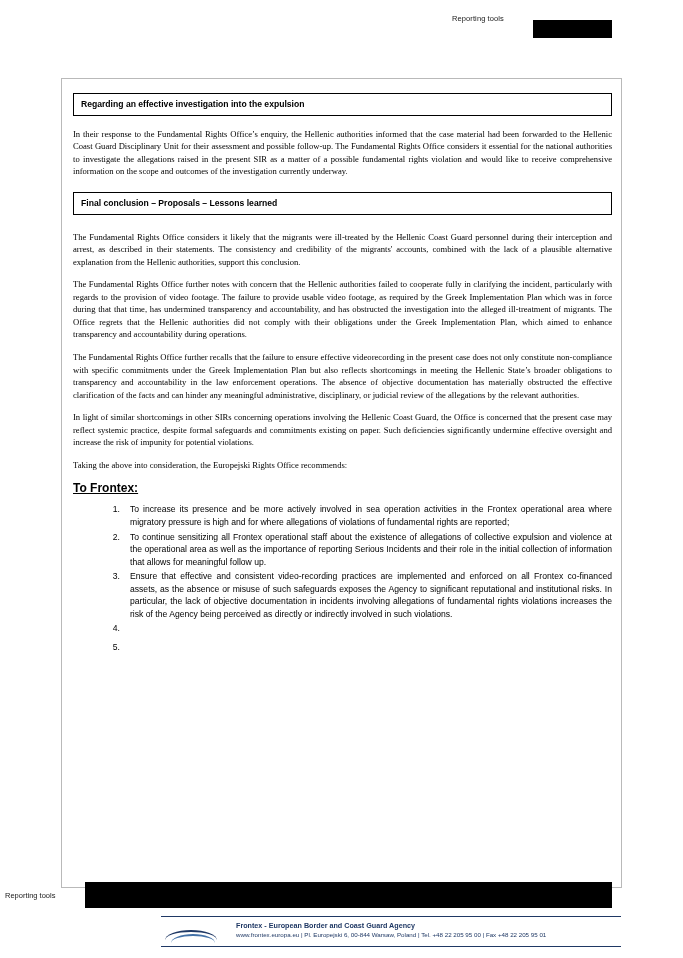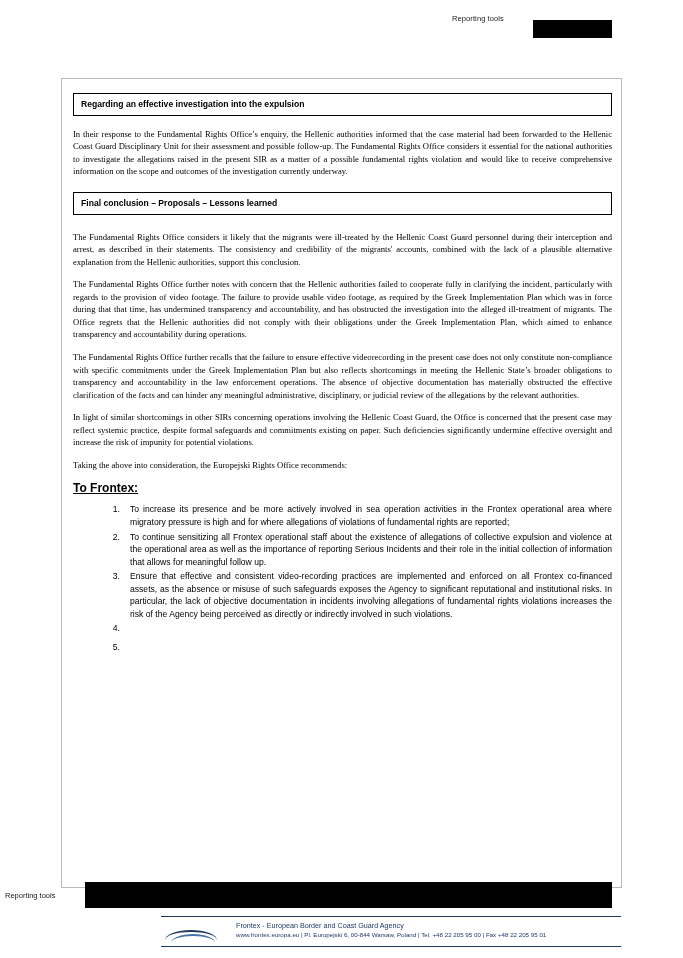--- a/index.html
+++ b/index.html
@@ -179,21 +179,21 @@
     border-radius: 50% / 100% 100% 0 0;
   }
   .footer-text {
     position: absolute;
     left: 175px;
     top: 5px;
     width: 380px;
   }
   .footer-line1 {
     font-size: 7.2px;
-    font-weight: normal;
+    font-weight: bold;
     color: #1f3864;
     line-height: 1.4;
   }
   .footer-line2 {
     font-size: 6.2px;
     color: #1f3864;
     line-height: 1.45;
   }
 </style>
 </head>

